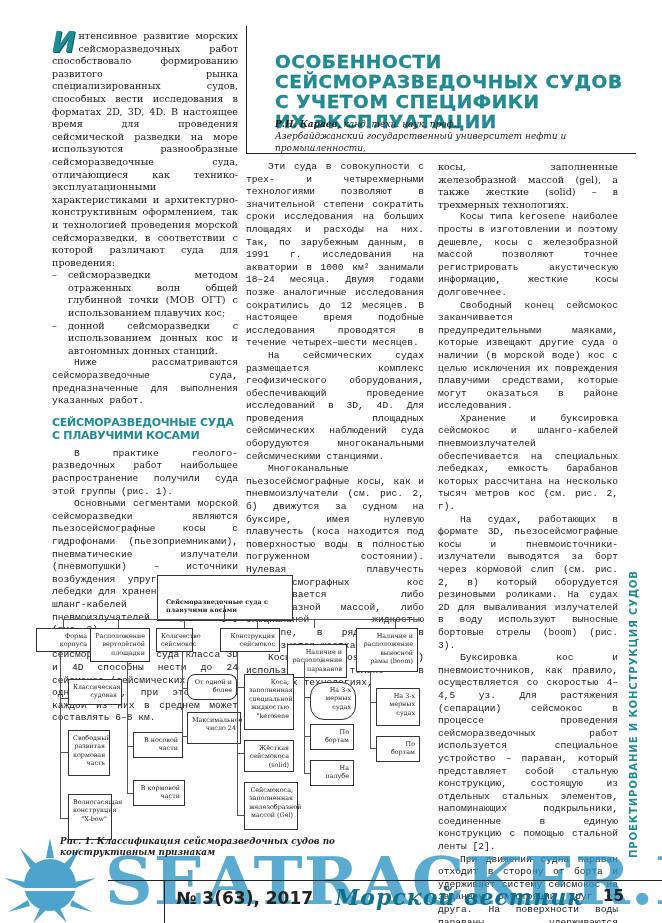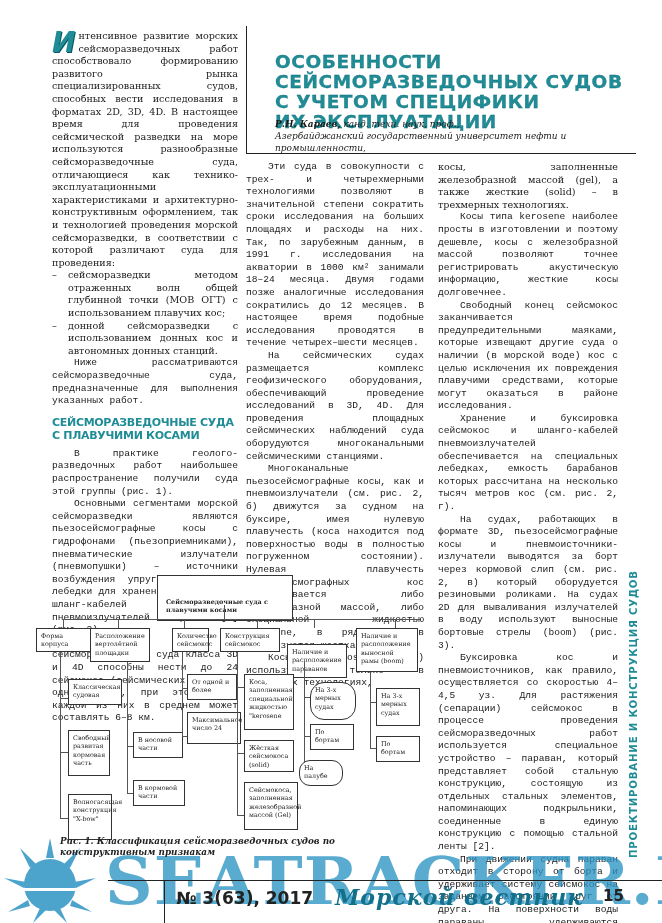--- a/index.html
+++ b/index.html
@@ -29,21 +29,21 @@
                  border-left: 1.5px solid #222; border-bottom: 1.5px solid #222; }
   #title { position: absolute; left: 28px; top: 2px; width: 360px; font-family: "DejaVu Sans", sans-serif; font-weight: bold;
            font-size: 18.5px; line-height: 20px; color: #1f8c96; letter-spacing: 0.6px; text-transform: uppercase; margin-top: 24px;
            -webkit-text-stroke: 0.3px #0f6d77; }
   #author { position: absolute; left: 28px; top: 92px; width: 360px; font-style: italic; font-size: 9px; line-height: 12px; }
   #author b { font-weight: bold; }
 
   
   #diagram { position: absolute; left: 20px; top: 572px; width: 420px; height: 262px; }
   .box { position: absolute; border: 1px solid #333; background: #fff; font-size: 6.4px; line-height: 8.4px;
-         padding: 3px 4px; font-family: "DejaVu Serif", serif; color: #222; }
+         padding: 3px 4px; font-family: "DejaVu Serif", serif; color: #222; text-align: right; }
   .root { font-weight: bold; text-align: left; padding: 22px 8px; }
   .ln { position: absolute; background: #555; }
 
   #caption { position: absolute; left: 60px; top: 836px; width: 370px; font-style: italic; font-weight: bold;
              font-size: 8.8px; line-height: 10.5px; color: #222; }
 
   
   #watermark { position: absolute; left: 105px; top: 848px; font-family: "DejaVu Serif", serif; font-weight: bold;
                font-size: 66px; line-height: 66px; color: #2d94c4; opacity: 0.78; letter-spacing: 1px; white-space: nowrap; }
   #sun { position: absolute; left: 0; top: 830px; width: 120px; height: 93px; }
@@ -121,21 +121,21 @@
 
   <div class="ln" style="left:43px;top:47px;width:1px;height:9px;"></div>
   <div class="ln" style="left:98px;top:47px;width:1px;height:9px;"></div>
   <div class="ln" style="left:164px;top:47px;width:1px;height:9px;"></div>
   <div class="ln" style="left:237px;top:47px;width:1px;height:9px;"></div>
   <div class="ln" style="left:294px;top:47px;width:1px;height:9px;"></div>
   <div class="ln" style="left:375px;top:47px;width:1px;height:9px;"></div>
 
   <div class="box" style="left:16px;top:56px;width:56px;height:24px;">Форма корпуса</div>
   <div class="box" style="left:70px;top:56px;width:60px;height:34px;">Расположение вертолётной площадки</div>
-  <div class="box" style="left:136px;top:56px;width:37px;height:24px;margin-left:16px;">Количество сейсмокос</div>
+  <div class="box" style="left:136px;top:56px;width:37px;height:24px;">Количество сейсмокос</div>
   <div class="box" style="left:200px;top:56px;width:60px;height:24px;">Конструкция сейсмокос</div>
   <div class="box" style="left:267px;top:72px;width:60px;height:34px;">Наличие и расположение параванов</div>
   <div class="box" style="left:336px;top:56px;width:62px;height:44px;">Наличие и расположение выносной рамы (boom)</div>
 
   <div class="ln" style="left:40px;top:80px;width:1px;height:167px;"></div>
   <div class="ln" style="left:40px;top:126px;width:8px;height:1px;"></div>
   <div class="ln" style="left:40px;top:180px;width:8px;height:1px;"></div>
   <div class="ln" style="left:40px;top:246px;width:8px;height:1px;"></div>
   <div class="box" style="left:48px;top:107px;width:54px;height:26px;">Классическая судовая</div>
   <div class="box" style="left:48px;top:158px;width:42px;height:46px;">Свободный развитая кормовая часть</div>
@@ -143,38 +143,38 @@
 
   <div class="ln" style="left:107px;top:90px;width:1px;height:132px;"></div>
   <div class="ln" style="left:107px;top:174px;width:6px;height:1px;"></div>
   <div class="ln" style="left:107px;top:221px;width:6px;height:1px;"></div>
   <div class="box" style="left:113px;top:160px;width:50px;height:26px;">В носовой части</div>
   <div class="box" style="left:113px;top:208px;width:52px;height:26px;">В кормовой части</div>
 
   <div class="ln" style="left:162px;top:80px;width:1px;height:85px;"></div>
   <div class="ln" style="left:162px;top:116px;width:5px;height:1px;"></div>
   <div class="ln" style="left:162px;top:164px;width:5px;height:1px;"></div>
-  <div class="box" style="left:167px;top:102px;width:50px;height:26px;">От одной и более</div>
+  <div class="box" style="left:167px;top:102px;width:50px;height:26px;border-radius:8px;">От одной и более</div>
   <div class="box" style="left:167px;top:140px;width:54px;height:32px;">Максимальное число 24</div>
 
   <div class="ln" style="left:217px;top:80px;width:1px;height:164px;"></div>
   <div class="ln" style="left:217px;top:115px;width:7px;height:1px;"></div>
   <div class="ln" style="left:217px;top:181px;width:7px;height:1px;"></div>
   <div class="ln" style="left:217px;top:243px;width:7px;height:1px;"></div>
   <div class="box" style="left:224px;top:102px;width:50px;height:56px;">Коса, заполненная специальной жидкостью "kerosene</div>
   <div class="box" style="left:224px;top:168px;width:50px;height:32px;">Жёсткая сейсмокоса (solid)</div>
   <div class="box" style="left:224px;top:210px;width:54px;height:48px;">Сейсмокоса, заполненная железобразной массой (Gel)</div>
 
   <div class="ln" style="left:284px;top:90px;width:1px;height:112px;"></div>
   <div class="ln" style="left:284px;top:125px;width:6px;height:1px;"></div>
   <div class="ln" style="left:284px;top:164px;width:6px;height:1px;"></div>
   <div class="ln" style="left:284px;top:201px;width:6px;height:1px;"></div>
   <div class="box" style="left:290px;top:110px;width:46px;height:38px;border-radius:14px;">На 3-х мерных судах</div>
   <div class="box" style="left:290px;top:152px;width:44px;height:26px;">По бортам</div>
-  <div class="box" style="left:279px;top:188px;width:44px;height:26px;border-radius:11px;">На палубе</div>
+  <div class="box" style="left:290px;top:188px;width:44px;height:26px;">На палубе</div>
 
   <div class="ln" style="left:350px;top:100px;width:1px;height:77px;"></div>
   <div class="ln" style="left:350px;top:130px;width:6px;height:1px;"></div>
   <div class="ln" style="left:350px;top:176px;width:6px;height:1px;"></div>
   <div class="box" style="left:356px;top:116px;width:44px;height:38px;">На 3-х мерных судах</div>
   <div class="box" style="left:356px;top:164px;width:44px;height:26px;">По бортам</div>
 </div>
 
 <svg id="sun" viewBox="0 0 120 93">
   <g fill="#2d94c4" opacity="0.85">

